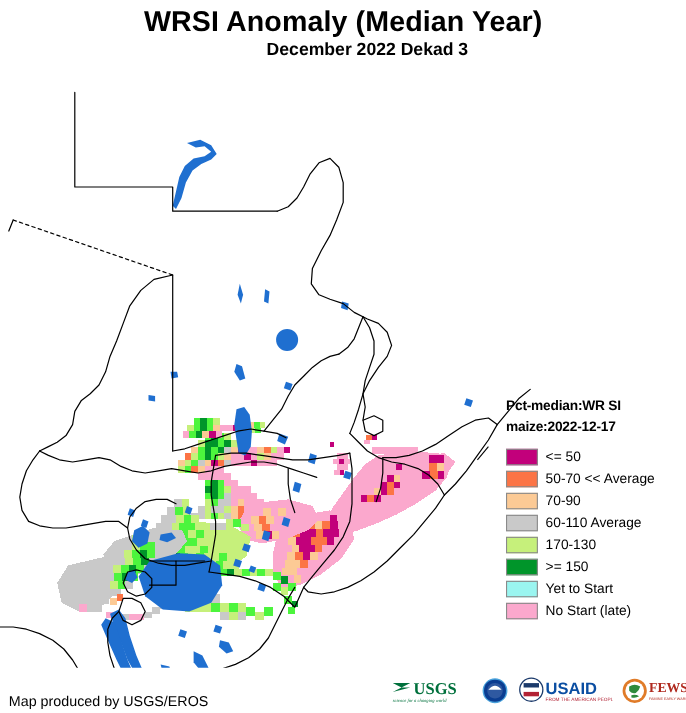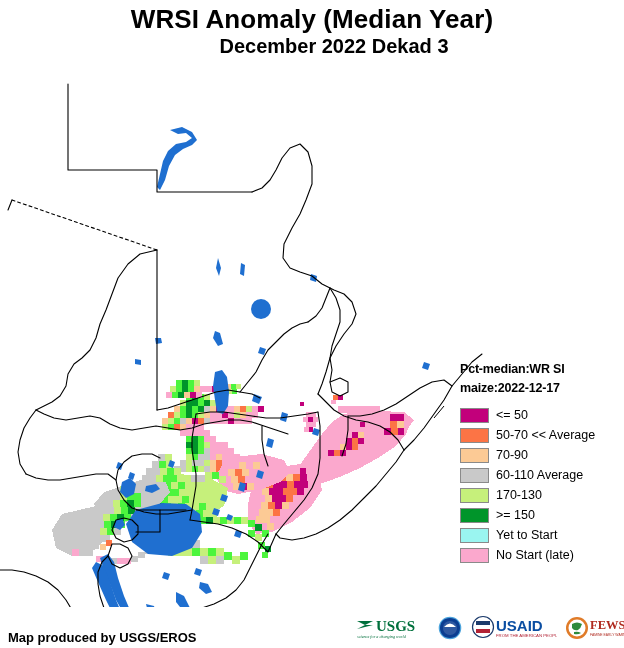--- a/index.html
+++ b/index.html
@@ -22,21 +22,21 @@
     width: 624px;
     text-align: center;
   }
   #main-title {
     font-size: 26px;
     font-weight: bold;
     letter-spacing: 0.1px;
     line-height: 26px;
   }
   #sub-title {
-    font-size: 20px;
+    font-size: 16px;
     font-weight: bold;
     line-height: 22px;
     margin-top: 3px;
     padding-left: 44px;
   }
 
   
   #map-panel {
     position: absolute;
     left: 0; top: 62px;
@@ -75,21 +75,20 @@
     white-space: nowrap;
   }
 
   
   #credit {
     position: absolute;
     left: 8px; top: 630px;
     font-size: 13px;
     line-height: 15px;
     white-space: nowrap;
-    font-weight: bold;
   }
 
   
   #logo-bar {
     position: absolute;
     left: 355px; top: 612px;
     width: 266px; height: 32px;
     display: flex;
     align-items: center;
     gap: 8px;

